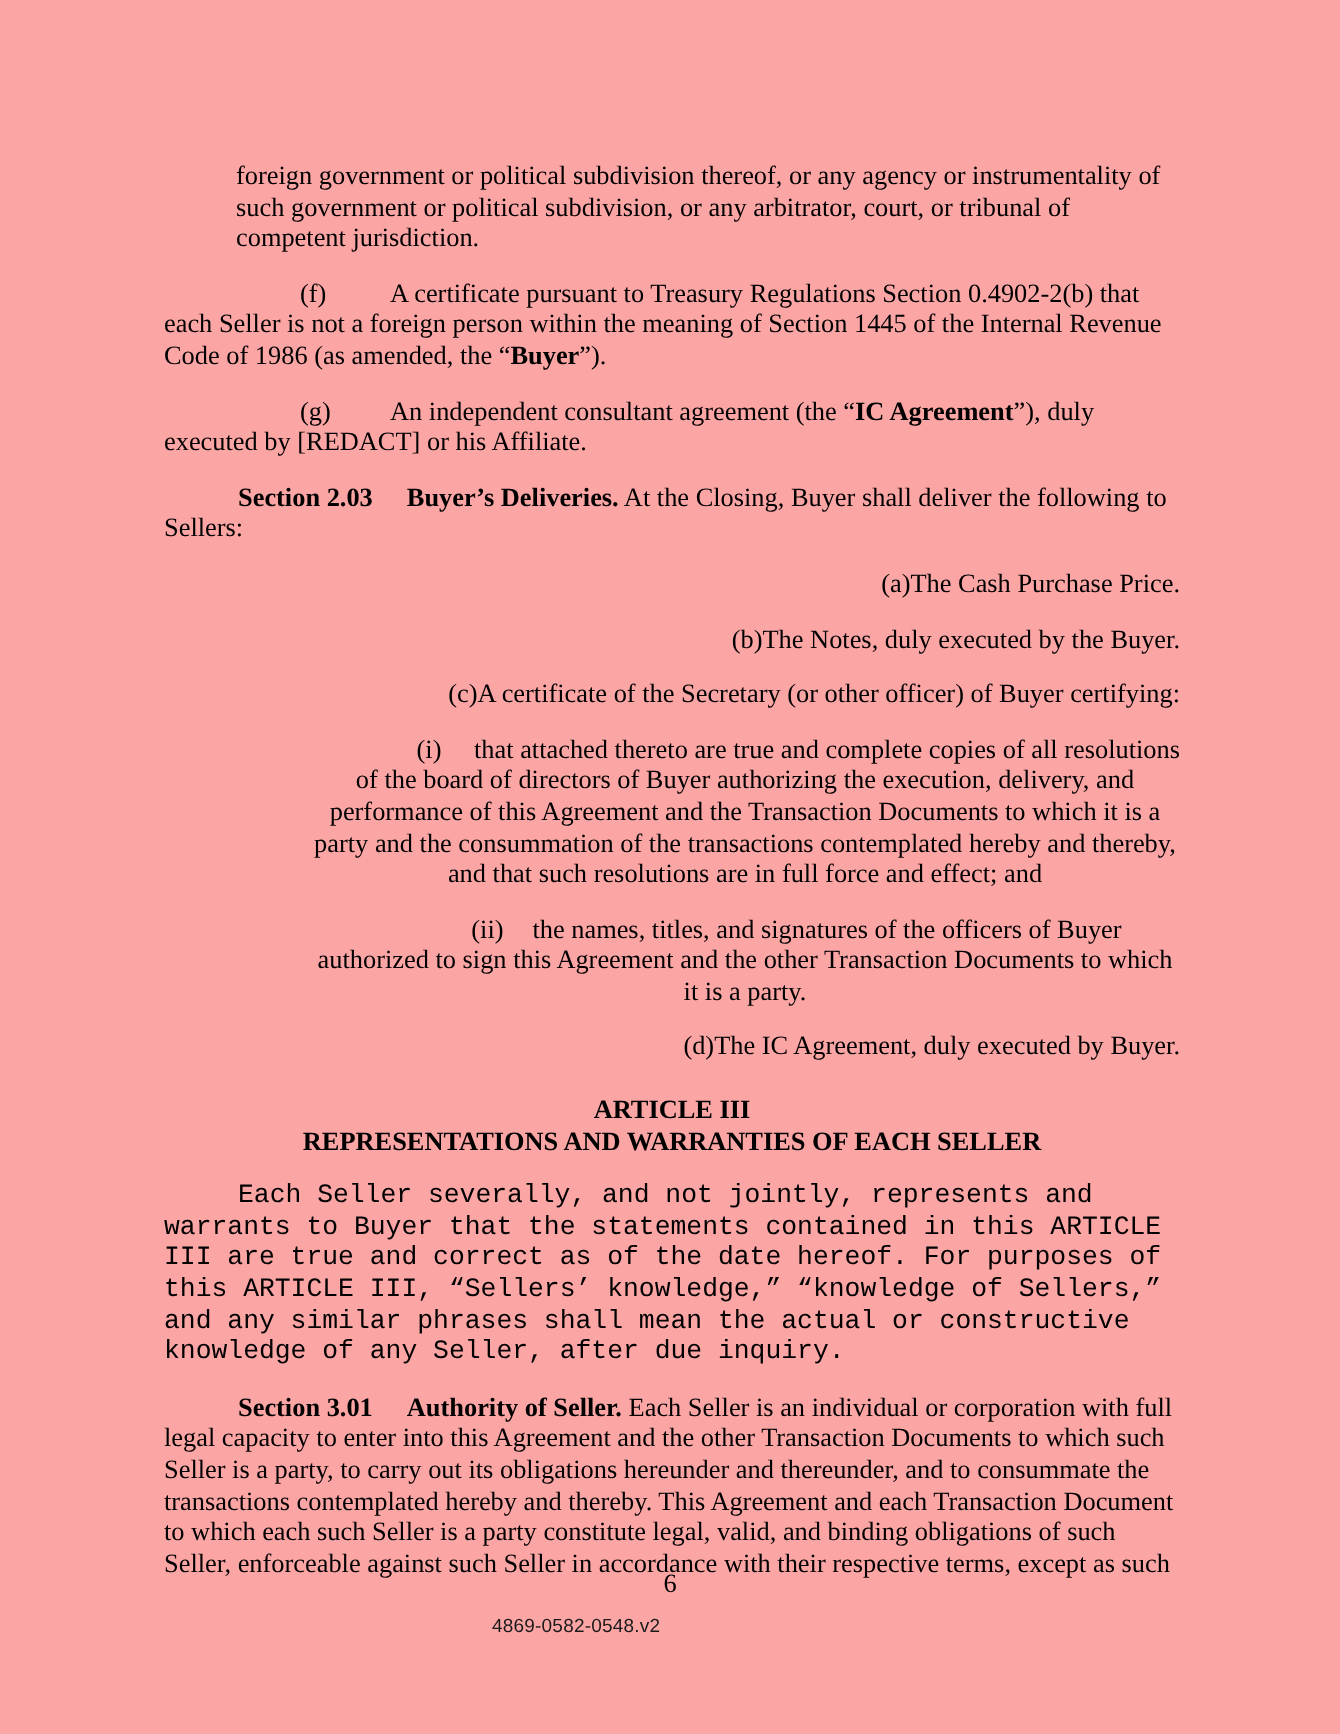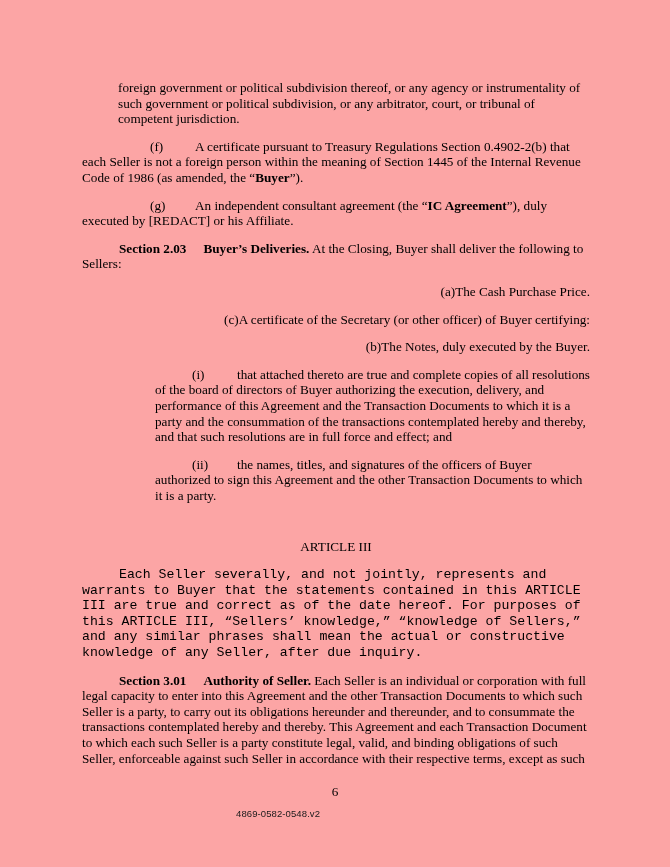--- a/index.html
+++ b/index.html
@@ -31,68 +31,70 @@
   }
   
   .para.block { margin-left: 36px; }
   
   .para.letter { text-indent: 68px; }
   .para.letter .label { display: inline-block; width: 45px; text-indent: 0; }
   
   .para.item { text-indent: 71px; text-align: right; }
   .para.item .label { display: inline-block; width: 42px; text-indent: 0; }
   
-  .para.roman { margin-left: 73px; text-indent: 37px; }
+  .para.roman { margin-left: 73px; text-indent: 37px; text-align: center; }
   .para.roman .label { display: inline-block; width: 45px; text-indent: 0; }
   
   .para.section { text-indent: 37px; }
   .para.indent { text-indent: 37px; font-family: Liberation Mono, monospace; }
   
   .para.heading {
     text-align: center;
-    font-weight: normal;
-    margin-top: 36px;
+    font-weight: bold;
+    margin-top: 16px;
     margin-bottom: 12px;
   }
   .b { font-weight: bold; }
   .tab { padding-right: 17px; }
   .page-number {
     position: absolute;
     top: 784px;
     left: 0;
     width: 100%;
     text-align: center;
     font-family: "Liberation Serif", serif;
     font-size: 13.2px;
   }
   .doc-id {
     position: absolute;
     top: 806px;
-    left: 236px;
+    left: 246px;
     font-family: "Liberation Sans", sans-serif;
     font-size: 9.5px;
     color: #1a1a1a;
     letter-spacing: 0.1px;
   }
 </style>
 </head>
 <body>
 
 <div class="page">
   <div class="content">
       <div class="para block"><span>foreign government or political subdivision thereof, or any agency or instrumentality of such government or political subdivision, or any arbitrator, court, or tribunal of competent jurisdiction.</span></div>
       <div class="para letter"><span class="label">(f)</span><span>A certificate pursuant to Treasury Regulations Section 0.4902-2(b) that each Seller is not a foreign person within the meaning of Section 1445 of the Internal Revenue Code of 1986 (as amended, the “</span><span class="b">Buyer</span><span>”).</span></div>
       <div class="para letter"><span class="label">(g)</span><span>An independent consultant agreement (the “</span><span class="b">IC Agreement</span><span>”), duly executed by [REDACT] or his Affiliate.</span></div>
       <div class="para section"><span class="b tab">Section 2.03</span><span class="b">Buyer’s Deliveries.</span><span> At the Closing, Buyer shall deliver the following to Sellers:</span></div>
       <div class="para item"><span class="label">(a)</span><span>The Cash Purchase Price.</span></div>
+      <div class="para item"><span class="label">(b)</span><span>The Notes, duly executed by the Buyer.</span></div>
       <div class="para item"><span class="label">(c)</span><span>A certificate of the Secretary (or other officer) of Buyer certifying:</span></div>
-      <div class="para item"><span class="label">(b)</span><span>The Notes, duly executed by the Buyer.</span></div>
       <div class="para roman"><span class="label">(i)</span><span>that attached thereto are true and complete copies of all resolutions of the board of directors of Buyer authorizing the execution, delivery, and performance of this Agreement and the Transaction Documents to which it is a party and the consummation of the transactions contemplated hereby and thereby, and that such resolutions are in full force and effect; and</span></div>
       <div class="para roman"><span class="label">(ii)</span><span>the names, titles, and signatures of the officers of Buyer authorized to sign this Agreement and the other Transaction Documents to which it is a party.</span></div>
+      <div class="para item"><span class="label">(d)</span><span>The IC Agreement, duly executed by Buyer.</span></div>
       <div class="para heading">
         <div>ARTICLE III</div>
+        <div>REPRESENTATIONS AND WARRANTIES OF EACH SELLER</div>
       </div>
       <div class="para indent"><span>Each Seller severally, and not jointly, represents and warrants to Buyer that the statements contained in this ARTICLE III are true and correct as of the date hereof. For purposes of this ARTICLE III, “Sellers’ knowledge,” “knowledge of Sellers,” and any similar phrases shall mean the actual or constructive knowledge of any Seller, after due inquiry.</span></div>
       <div class="para section"><span class="b tab">Section 3.01</span><span class="b">Authority of Seller.</span><span> Each Seller is an individual or corporation with full legal capacity to enter into this Agreement and the other Transaction Documents to which such Seller is a party, to carry out its obligations hereunder and thereunder, and to consummate the transactions contemplated hereby and thereby. This Agreement and each Transaction Document to which each such Seller is a party constitute legal, valid, and binding obligations of such Seller, enforceable against such Seller in accordance with their respective terms, except as such</span></div>
     </div>
   <div class="page-number">6</div>
   <div class="doc-id">4869-0582-0548.v2</div>
 </div>
 
 </body></html>

